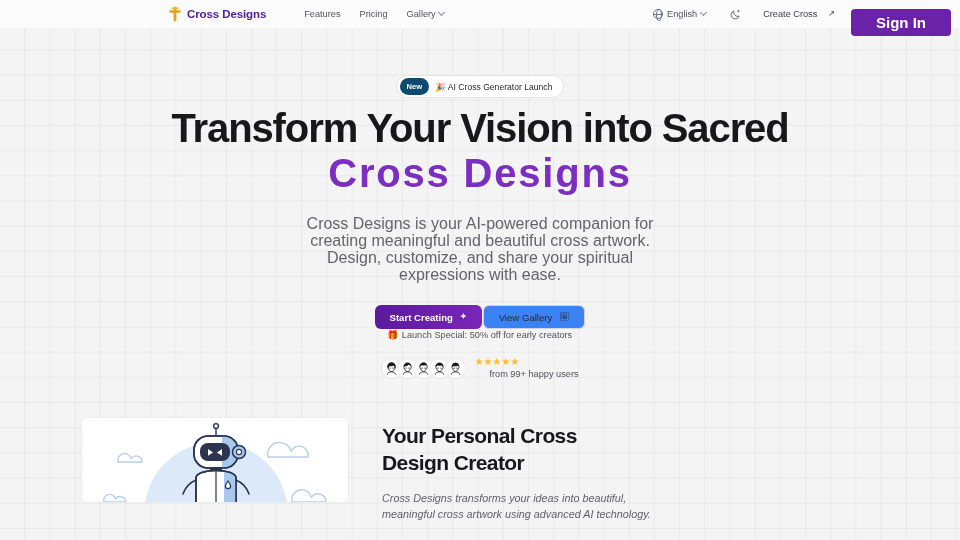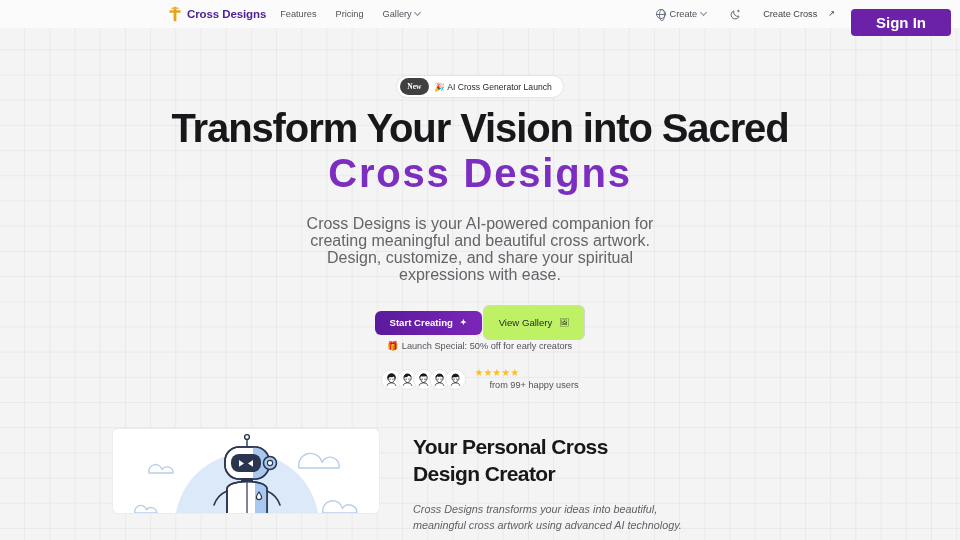--- a/index.html
+++ b/index.html
@@ -65,21 +65,21 @@
     font-weight: bold;
     color: #4c1d95;
     letter-spacing: -0.1px;
     white-space: nowrap;
   }
 
   #main-nav {
     display: flex;
     align-items: center;
     gap: 19px;
-    margin-left: 14px;
+    margin-left: 38px;
     text-align: right;
   }
   .nav-link {
     font-size: 9.2px;
     color: #52525b;
     white-space: nowrap;
     cursor: pointer;
     display: flex;
     align-items: center;
     gap: 3px;
@@ -191,28 +191,27 @@
     display: inline-flex;
     align-items: center;
     gap: 6px;
     background: #ffffff;
     border: 1px solid #e4e4e7;
     border-radius: 999px;
     padding: 2px 11px 2px 3px;
     cursor: pointer;
   }
   .badge-tag {
-    background: #404040;
+    background: #0c4a6e;
     color: #fff;
     font-size: 7.6px;
     font-weight: bold;
     border-radius: 999px;
     padding: 4px 7px;
     white-space: nowrap;
-    font-family: Liberation Serif, serif;
   }
   .badge-text {
     font-size: 8.6px;
     color: #27272a;
     white-space: nowrap;
   }
 
   #hero-title {
     margin-top: 9px;
     text-align: center;
@@ -255,27 +254,27 @@
     padding: 0 15px;
     height: 24px;
     display: flex;
     align-items: center;
     gap: 7px;
     cursor: pointer;
     font-family: inherit;
     white-space: nowrap;
   }
   #view-gallery-btn {
-    background: #bef264;
+    background: #3b82f6;
     color: #27272a;
     font-size: 9.6px;
     border: 1px solid #d4d4d8;
     border-radius: 6px;
     padding: 0 15px;
-    height: 35px;
+    height: 24px;
     display: flex;
     align-items: center;
     gap: 7px;
     cursor: pointer;
     font-family: inherit;
     white-space: nowrap;
   }
   .btn-ico { font-size: 8px; line-height: 1; }
 
   #launch-special {
@@ -325,21 +324,21 @@
     color: #52525b;
     white-space: nowrap;
     padding-left: 15px;
   }
 
   
   #feature-section {
     margin-top: 38px;
     display: flex;
     gap: 33px;
-    padding-left: 112px;
+    padding-left: 81px;
     align-items: flex-start;
   }
   #robot-card {
     width: 268px;
     height: 86px;
     background: #ffffff;
     border: 1px solid #ececed;
     border-radius: 7px;
     overflow: hidden;
     position: relative;
@@ -394,21 +393,21 @@
       <span class="nav-link">
         <span>Gallery</span>
         <i class="chev"></i>
       </span>
     </nav>
 
     <div id="header-right">
 
       <div class="lang-pick">
         <span class="globe"></span>
-        <span>Create</span>
+        <span>English</span>
         <i class="chev"></i>
       </div>
 
       <div class="theme-toggle">
         <svg width="11" height="11" viewBox="0 0 16 16">
           <path d="M13.2 10.4A6 6 0 0 1 5.6 2.8a6 6 0 1 0 7.6 7.6z" fill="none" stroke="#52525b" stroke-width="1.2" stroke-linejoin="round"></path>
           <path d="M12.2 1.6v2.6M10.9 2.9h2.6" stroke="#52525b" stroke-width="1" stroke-linecap="round"></path>
         </svg>
       </div>
 

